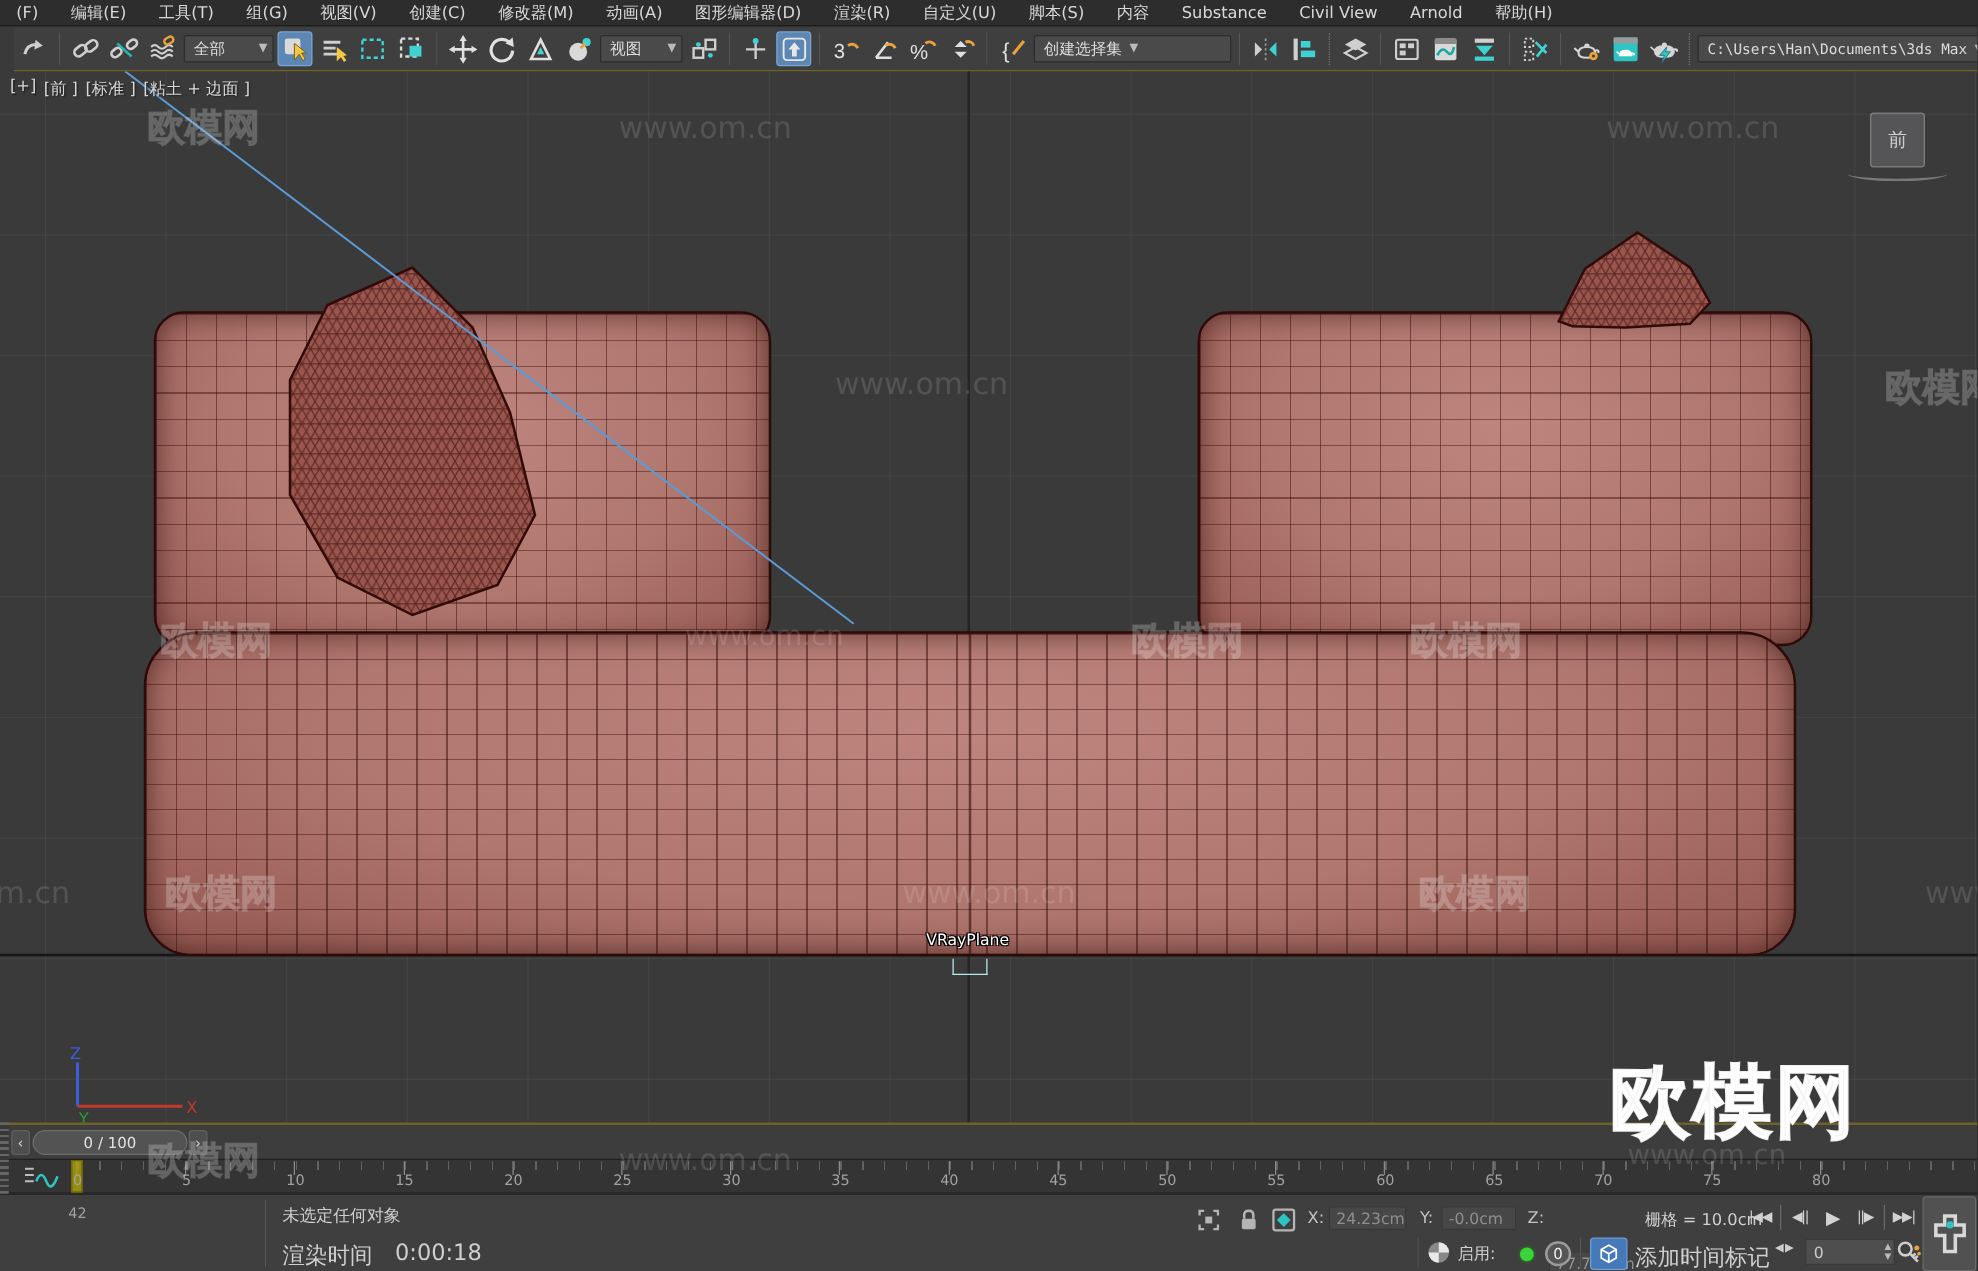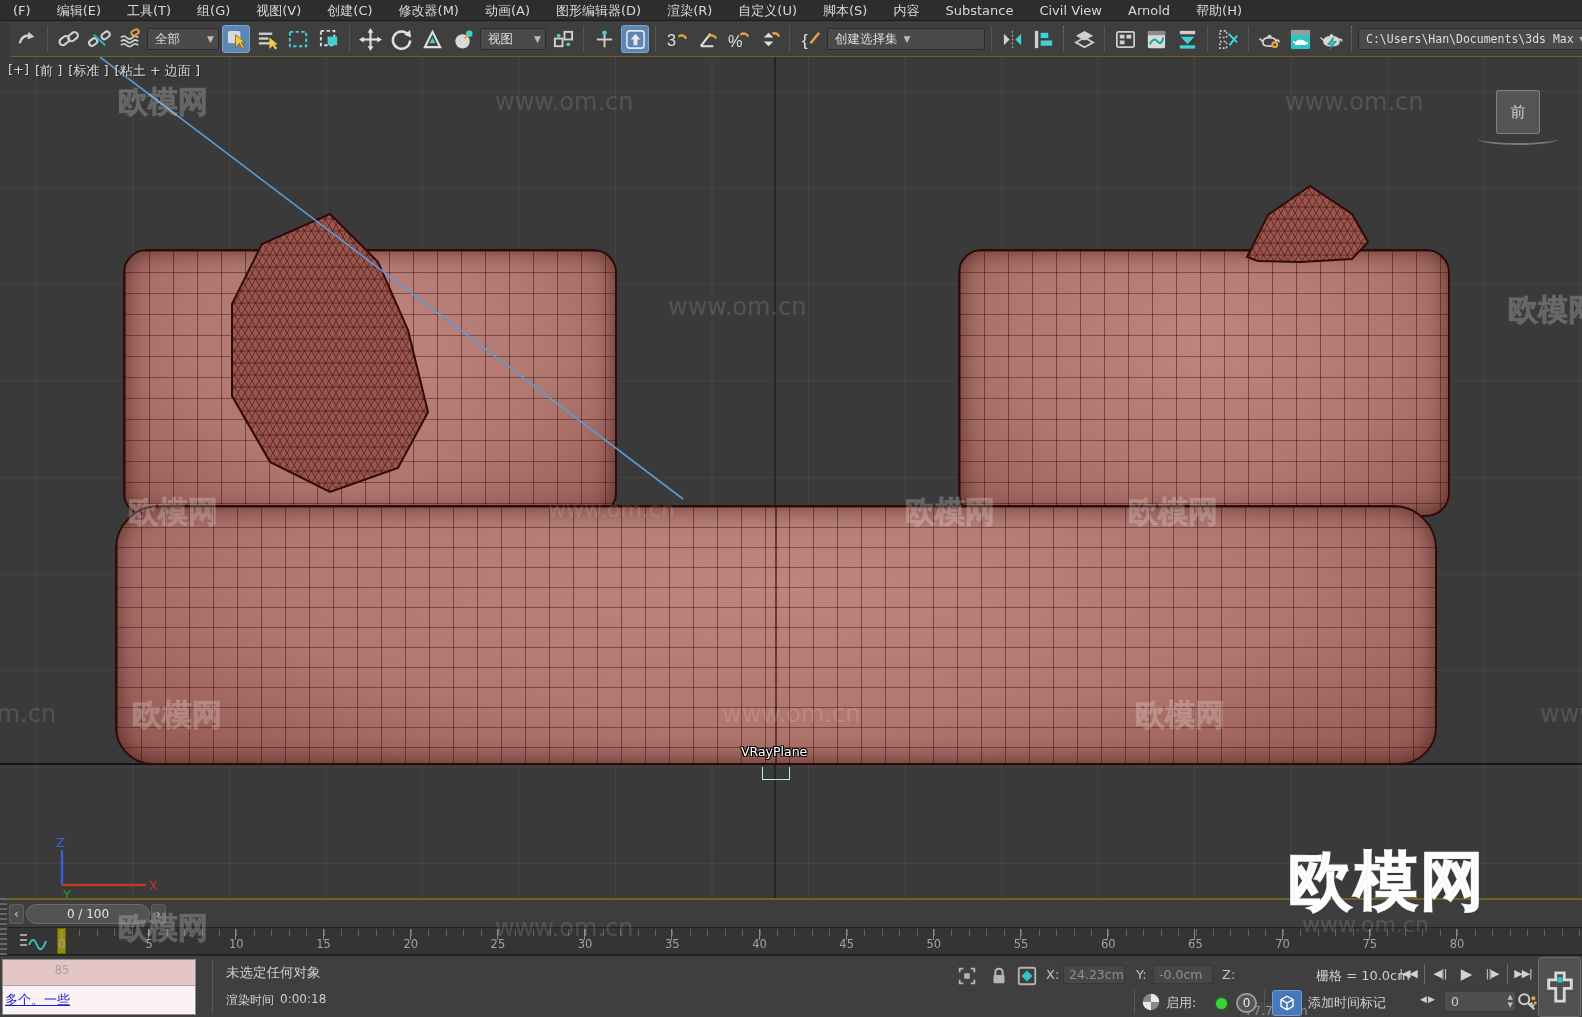--- a/index.html
+++ b/index.html
@@ -81,36 +81,36 @@
   .tick-cell span{position:absolute;left:4px;top:9px;transform:translateX(-50%);font-size:11.5px;color:#a2a2a2;z-index:2;}
   .tick-cell::before{content:"";position:absolute;left:3px;top:1px;width:1px;height:11px;background:#8a8a8a;}
   
   #statusbar{position:absolute;left:0;top:955px;width:100%;height:62px;background:#3f3f3f;border-top:1px solid #272727;}
   #listener{position:absolute;left:2px;top:3px;width:194px;height:56px;border:1px solid #8f8f8f;}
   #listener-top{height:26px;background:#e5c6c6;border-bottom:1px solid #b5a0a0;}
   #listener-bottom{height:28px;background:#fbf3f3;font-size:13px;color:#1a1acd;text-decoration:underline;
                    line-height:28px;padding-left:2px;overflow:hidden;white-space:nowrap;}
   .vsep{position:absolute;width:1px;background:#2b2b2b;border-right:1px solid #575757;}
   #status-msg{position:absolute;left:226px;top:8px;font-size:13.5px;color:#cfcfcf;}
-  #render-time-row{position:absolute;left:226px;top:36px;font-size:12px;color:#cfcfcf;display:flex;gap:6px;}
+  #render-time-row{position:absolute;left:226px;top:36px;font-size:18px;color:#cfcfcf;display:flex;gap:18px;}
   .sicon{position:absolute;width:22px;height:22px;}
   .coord-label{position:absolute;top:11px;font-size:13px;color:#c2c2c2;}
   .coord-field{position:absolute;top:9px;height:19px;background:#474747;border:1px solid #383838;
                font-size:12.5px;color:#8f8f8f;line-height:17px;padding-left:5px;}
   #grid-text{position:absolute;left:1268px;top:11px;font-size:13px;color:#cfcfcf;white-space:nowrap;}
   .pb-btn{position:absolute;top:6px;height:24px;color:#d2d2d2;font-size:11px;line-height:24px;letter-spacing:-1px;text-align:center;}
   .pbsep{position:absolute;top:8px;width:1px;height:20px;background:#6a6a6a;}
   
   #enable-label{position:absolute;left:1166px;top:38px;font-size:13px;color:#cfcfcf;}
   #green-dot{position:absolute;left:1216px;top:42px;width:11px;height:11px;border-radius:50%;background:#38d438;box-shadow:0 0 3px #1d8f1d;}
   #zero-badge{position:absolute;left:1236px;top:37px;width:21px;height:20px;border:2px solid #9a9a9a;border-radius:10px;
               background:#555;color:#eee;font-size:12px;text-align:center;line-height:16px;}
   #cube-btn{position:absolute;left:1272px;top:34px;width:30px;height:26px;background:#4779b8;border:1px solid #6aa0d8;border-radius:3px;
             display:flex;align-items:center;justify-content:center;}
-  #addtag-label{position:absolute;left:1308px;top:38px;font-size:13px;color:#cfcfcf;}
+  #addtag-label{position:absolute;left:1308px;top:38px;font-size:18px;color:#cfcfcf;}
   #mini-spin{position:absolute;left:1420px;top:38px;font-size:9px;color:#ccc;letter-spacing:1px;}
   #frame-field{position:absolute;left:1444px;top:35px;width:72px;height:21px;background:#4e4e4e;border:1px solid #3a3a3a;
                font-size:12.5px;color:#ccc;line-height:19px;padding-left:6px;}
   #frame-field .spin{position:absolute;right:2px;top:1px;font-size:7px;line-height:8px;color:#bbb;}
   #bigkey-btn{position:absolute;left:1538px;top:1px;width:43px;height:60px;background:#515151;border:1px solid #6a6a6a;border-radius:3px;
               display:flex;align-items:center;justify-content:center;}
 </style>
 </head>
 <body>
 
@@ -525,30 +525,26 @@
         <div class="tick-cell">
           <span>70</span>
         </div>
         <div class="tick-cell">
           <span>75</span>
         </div>
         <div class="tick-cell">
           <span>80</span>
         </div>
         <div class="tick-cell">
-          <span>85</span>
+          <span>42</span>
         </div>
       </div>
   </div>
 
   <div id="statusbar">
-    <div id="listener">
-      <div id="listener-top"></div>
-      <div id="listener-bottom">多个。一些</div>
-    </div>
     <div class="vsep" style="left:212px;top:4px;height:54px;"></div>
     <div id="status-msg">未选定任何对象</div>
     <div id="render-time-row">
       <span>渲染时间</span>
       <span>0:00:18</span>
     </div>
 
     <svg class="sicon" style="left:956px;top:9px;" viewBox="0 0 24 24">
       <g stroke="#b5b5b5" stroke-width="2" fill="none">
           <path d="M4 8 V4 H8 M16 4 H20 V8 M20 16 V20 H16 M8 20 H4 V16"></path>

